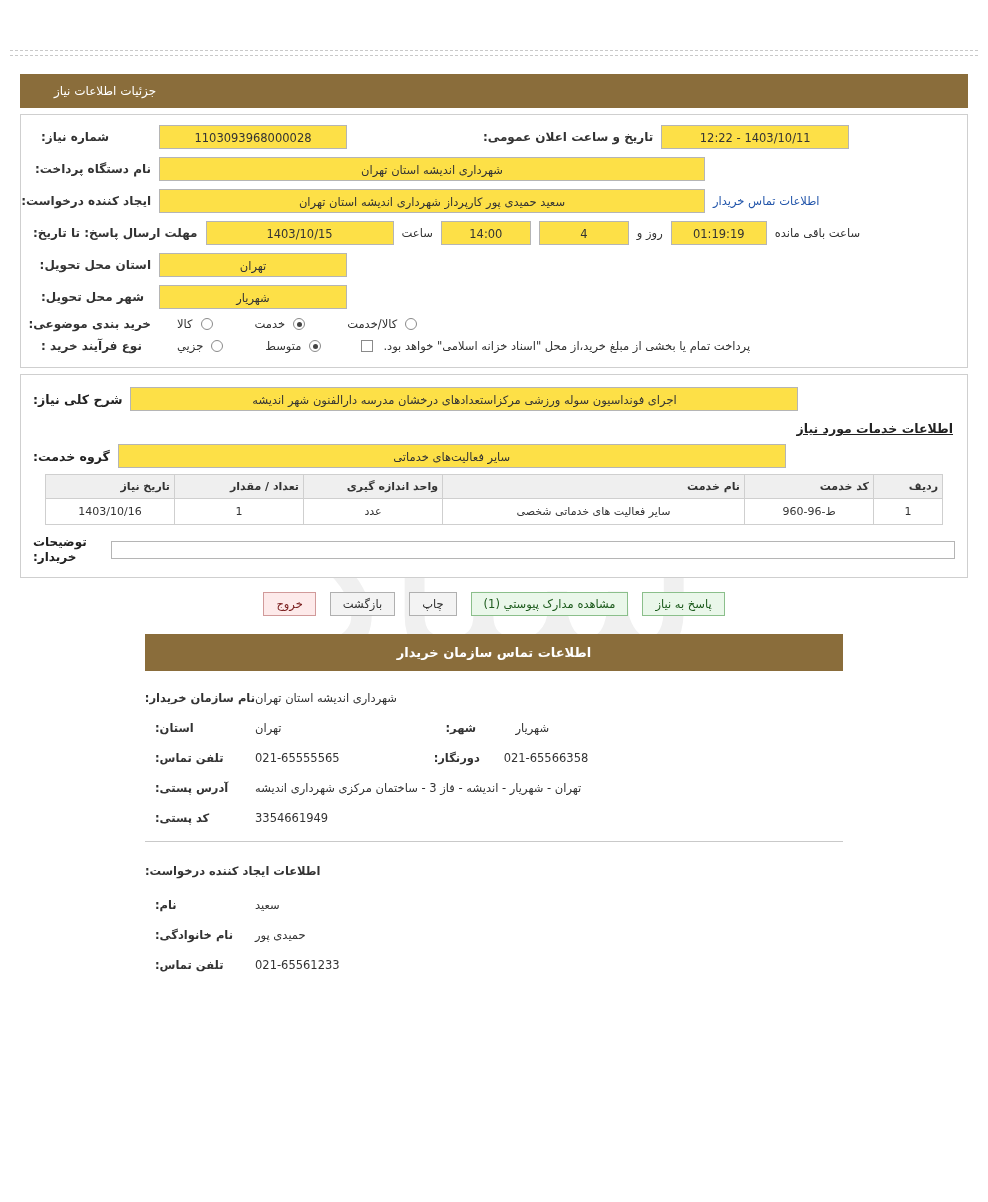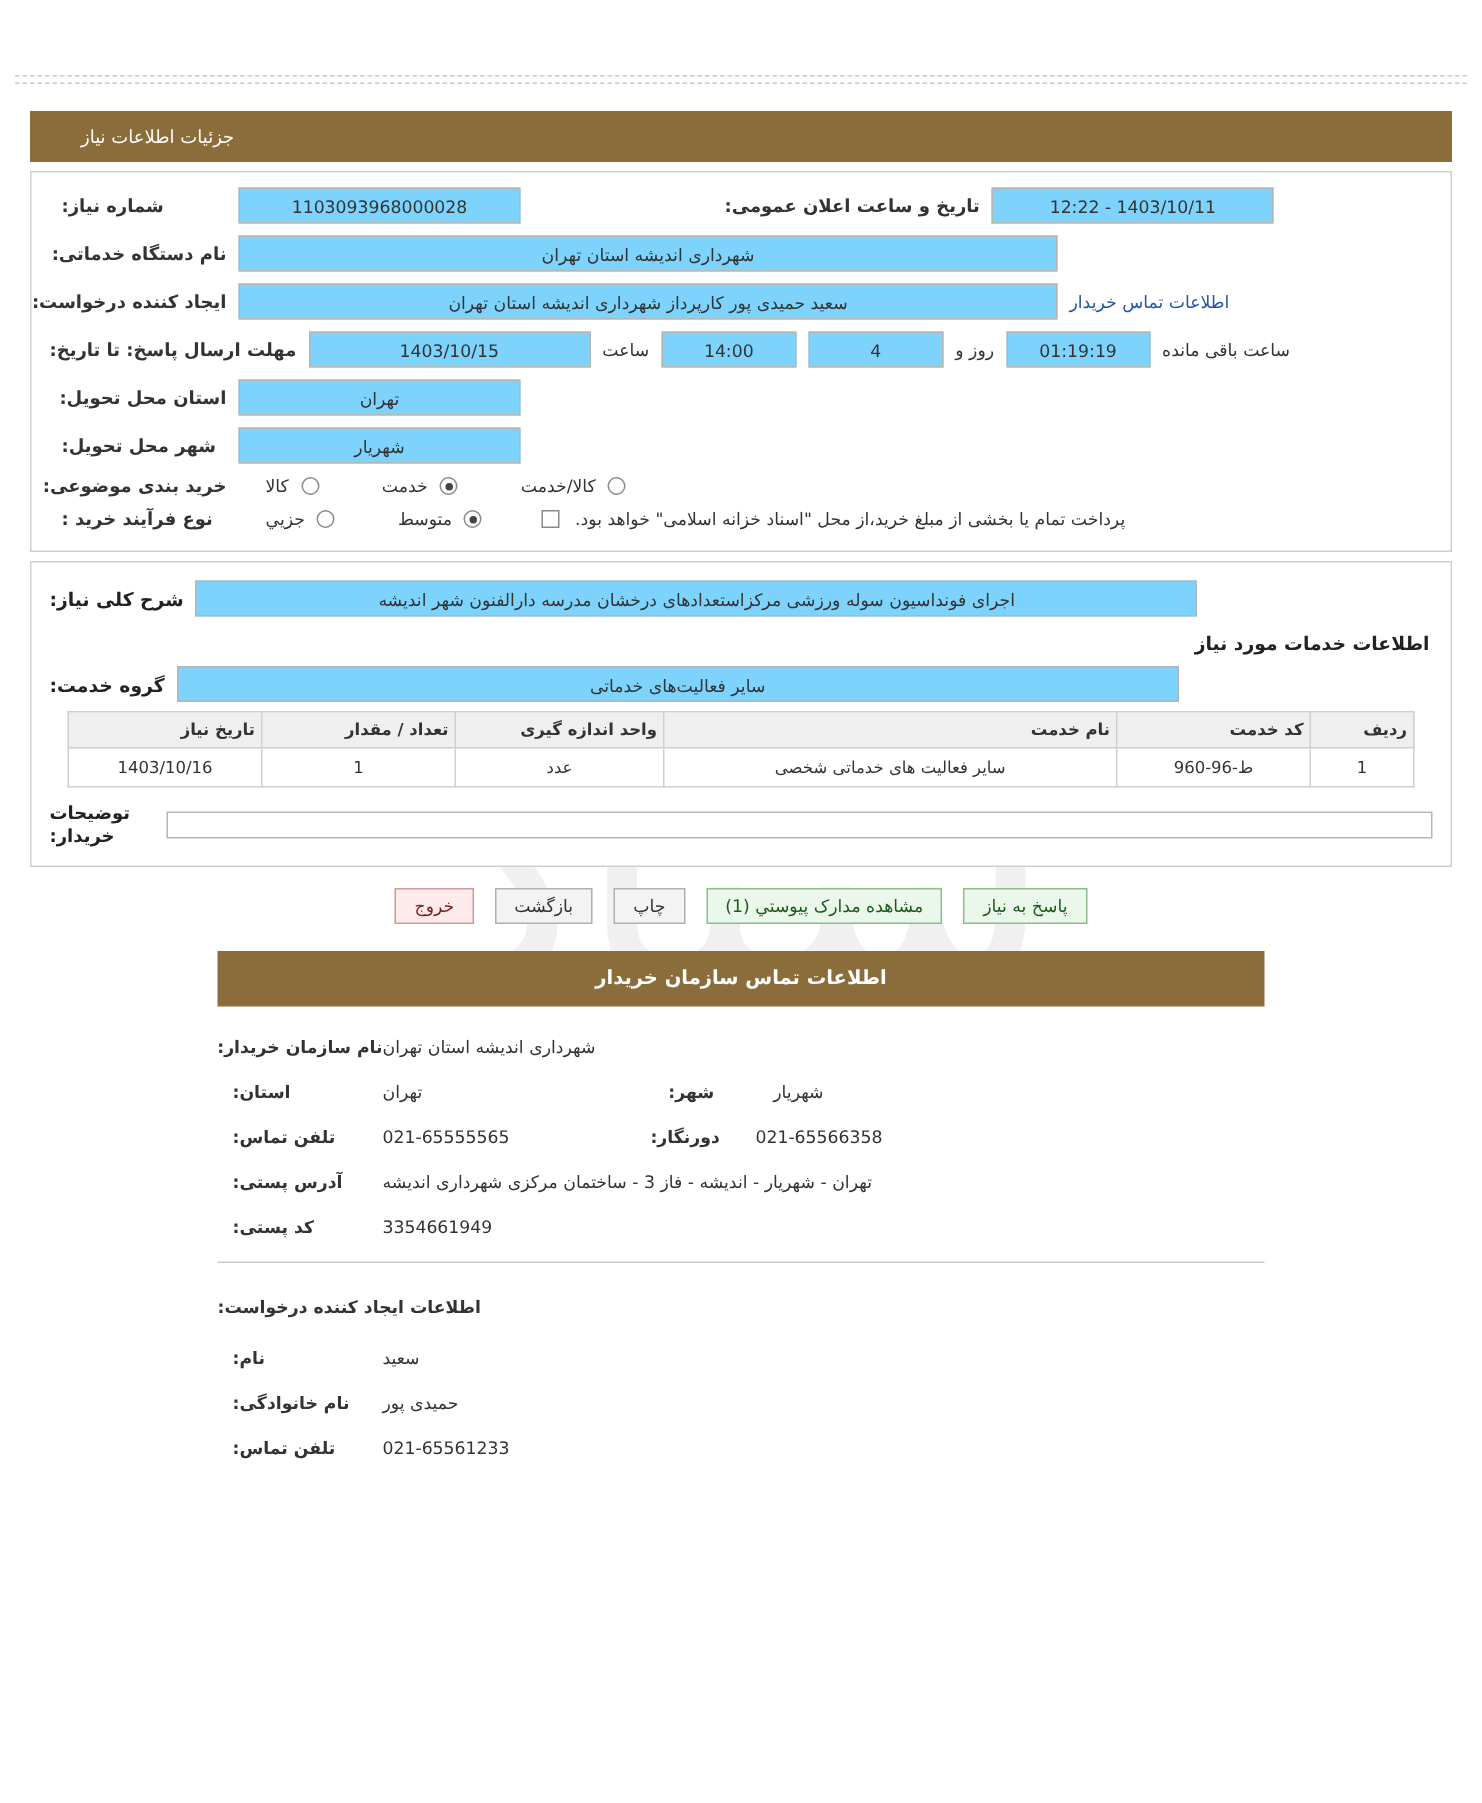--- a/index.html
+++ b/index.html
@@ -76,21 +76,21 @@
     text-align: left;
     white-space: nowrap;
   }
   .lbl-w {
     width: 110px;
     text-align: left;
     padding-left: 8px;
   }
   .fld {
     border: 1px solid #b5b5b5;
-    background: #7dd3fc;
+    background: #fde047;
     height: 24px;
     line-height: 24px;
     font-size: 11.5px;
     color: #333;
     text-align: center;
     padding: 0 6px;
     box-sizing: border-box;
     overflow: hidden;
     white-space: nowrap;
   }
@@ -150,20 +150,21 @@
     font-size: 12.5px;
     color: #222;
     white-space: nowrap;
   }
   .section-title {
     font-weight: bold;
     font-size: 12.5px;
     color: #222;
     text-align: right;
     margin: 10px 2px 8px 0;
+    text-decoration: underline;
   }
   table.items {
     width: 898px;
     border-collapse: collapse;
     margin: 4px auto 0 auto;
     font-size: 11px;
   }
   table.items th {
     background: #efefef;
     border: 1px solid #cfcfcf;
@@ -282,21 +283,21 @@
       <div class="fld date">1403/10/11 - 12:22</div>
       <div class="lbl">تاریخ و ساعت اعلان عمومی:</div>
       <div style="width:120px"></div>
       <div class="fld small">1103093968000028</div>
       <div class="lbl lbl-w">شماره نیاز:</div>
     </div>
 
     <div class="row">
       <div style="flex:1"></div>
       <div class="fld wide">شهرداری اندیشه استان تهران</div>
-      <div class="lbl lbl-w">نام دستگاه خدماتی:</div>
+      <div class="lbl lbl-w">نام دستگاه پرداخت:</div>
     </div>
 
     <div class="row">
       <div style="flex:1"></div>
       <a class="link" href="#">اطلاعات تماس خریدار</a>
       <div class="fld wide">سعید حمیدی پور کارپرداز شهرداری اندیشه استان تهران</div>
       <div class="lbl lbl-w">ایجاد کننده درخواست:</div>
     </div>
 
     <div class="row">

